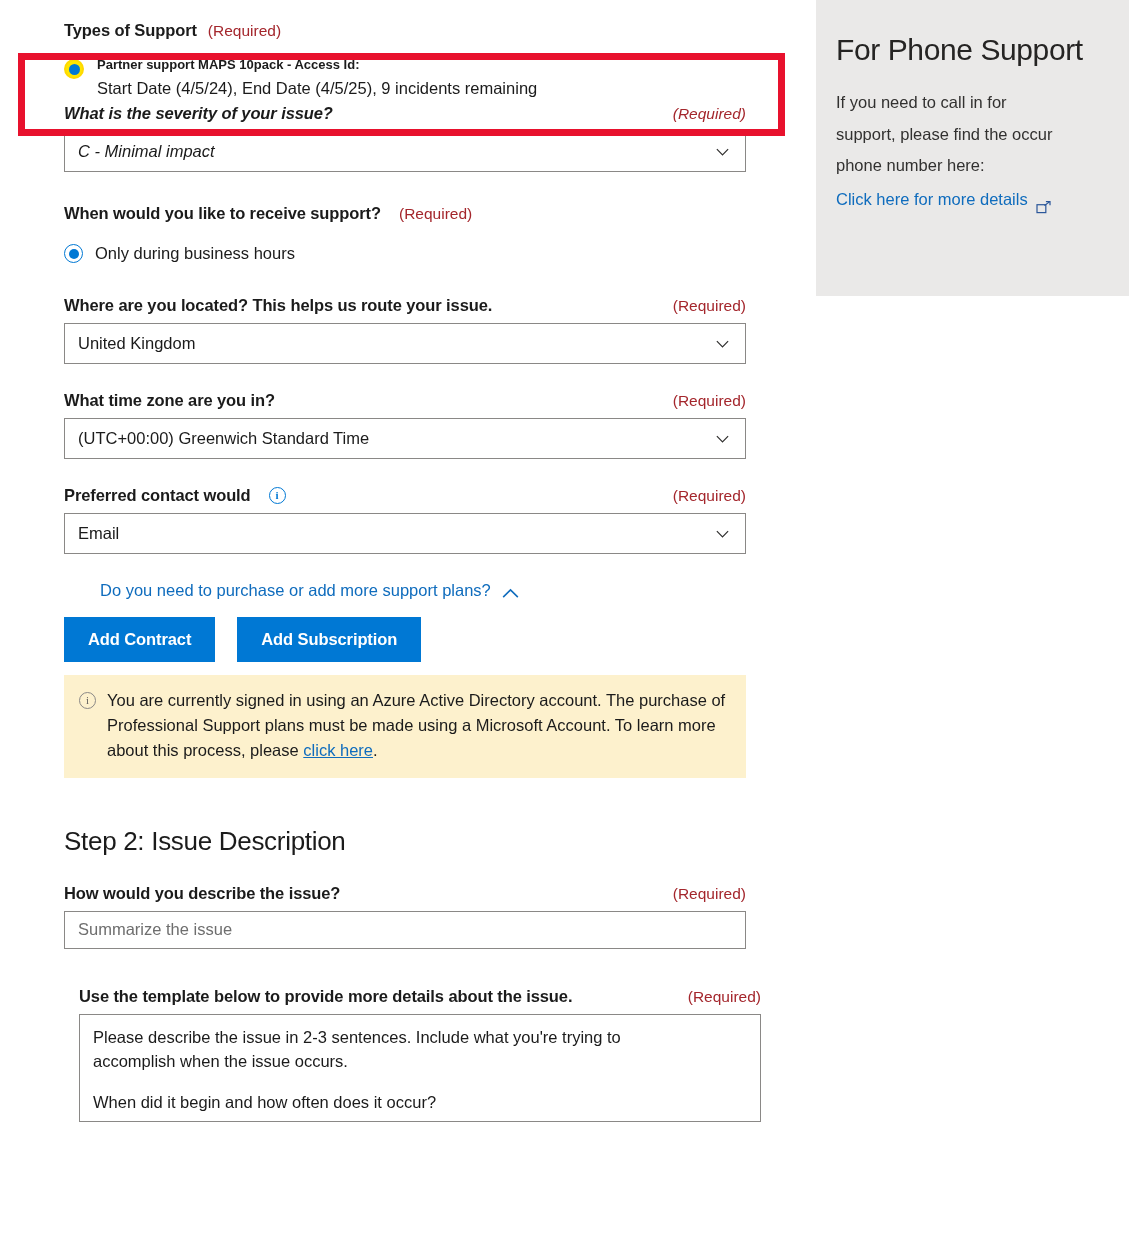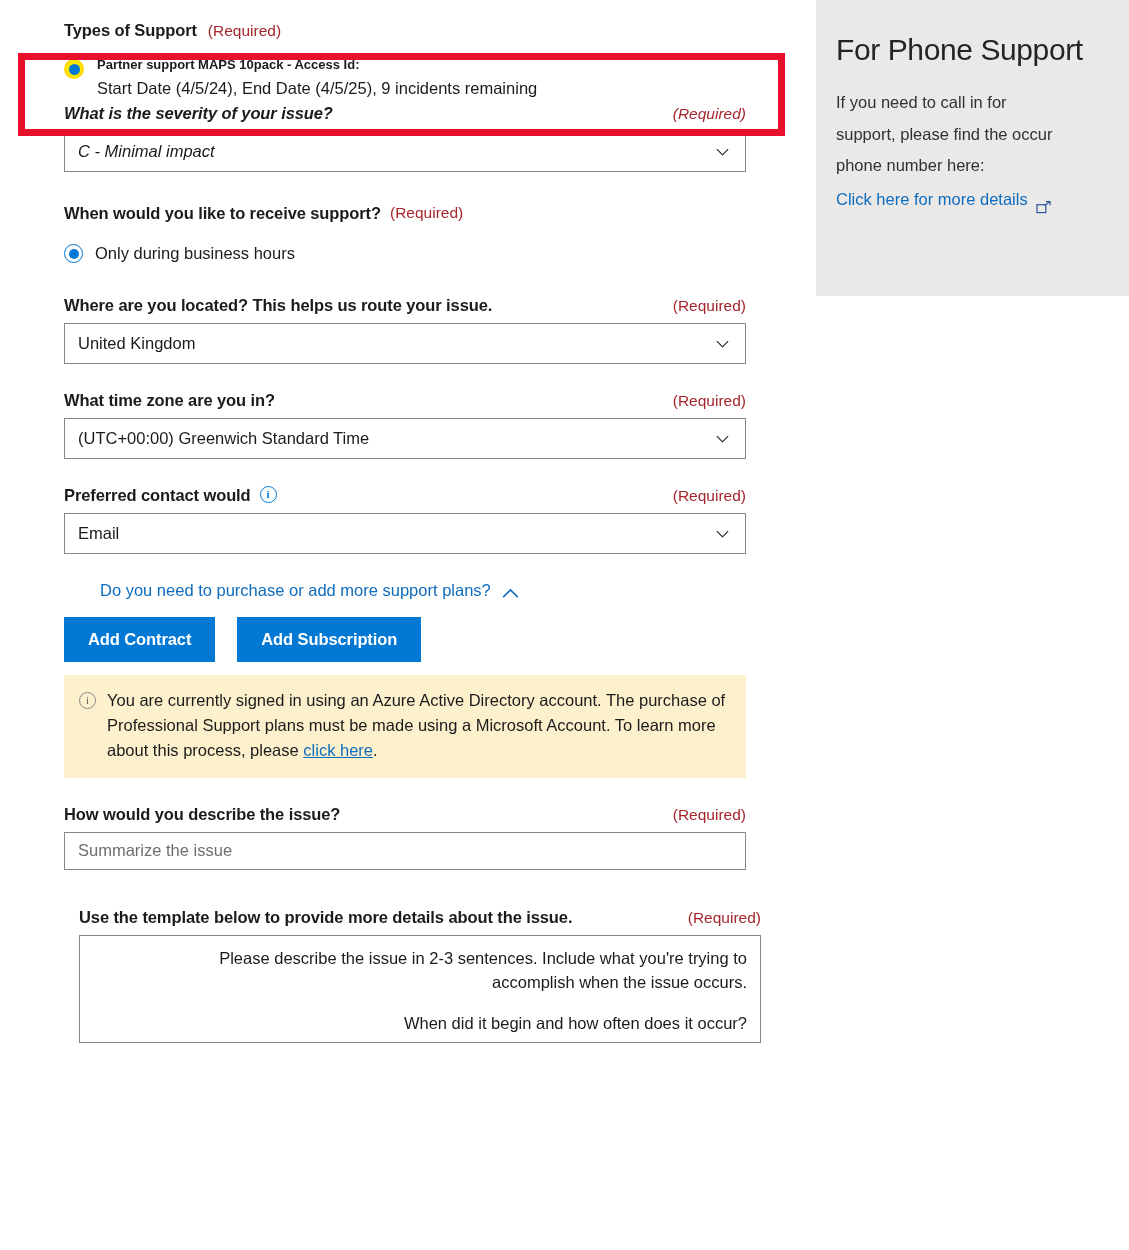--- a/index.html
+++ b/index.html
@@ -30,21 +30,21 @@
     font-weight: bold;
     color: #1b1b1b;
     letter-spacing: -0.1px;
   }
   .required {
     font-size: 15.5px;
     color: #a4262c;
     font-weight: normal;
     white-space: nowrap;
   }
-  .label-inline { display:flex; align-items:flex-start; gap:9px; }
+  .label-inline { display:flex; align-items:center; gap:18px; }
 
   
   .types-row { margin-top: 21px; display:flex; align-items:baseline; gap:11px; }
 
   
   .redbox {
     position: absolute;
     left: 18px; top: 53px;
     width: 767px; height: 83px;
     border: 7px solid #e8112d;
@@ -197,21 +197,21 @@
   }
   .textarea-box {
     width: 682px;
     border:1px solid #8a8886;
     background:#fff;
     margin-top: 8px;
     padding: 10px 13px 0 13px;
     height: 108px;
     overflow:hidden;
   }
-  .ta-line { font-size:16.5px; color:#1b1b1b; line-height:1.48;text-align:right; }
+  .ta-line { font-size:16.5px; color:#1b1b1b; line-height:1.48; }
   .ta-gap { height: 16px; }
 
   
   .side-panel {
     position:absolute;
     left: 816px; top: 0;
     width: 313px; height: 296px;
     background:#eae9e8;
     padding: 33px 24px 0 20px;
   }
@@ -338,20 +338,21 @@
     <div class="btn-row">
       <button class="btn">Add Contract</button>
       <button class="btn">Add Subscription</button>
     </div>
 
     <div class="alert">
       <span class="info-gray">i</span>
       <span class="alert-text"><span>You are currently signed in using an Azure Active Directory account. The purchase of Professional Support plans must be made using a Microsoft Account. To learn more about this process, please </span><a href="#">click here</a><span>.</span></span>
     </div>
 
+    <div class="step-title">Step 2: Issue Description</div>
 
     <div class="section-gap">
       <div class="field-label-row">
         <span class="field-label">How would you describe the issue?</span>
         <span class="required">(Required)</span>
       </div>
       <div class="text-input">Summarize the issue</div>
     </div>
 
     <div style="margin-top:38px;padding-left:15px;">

